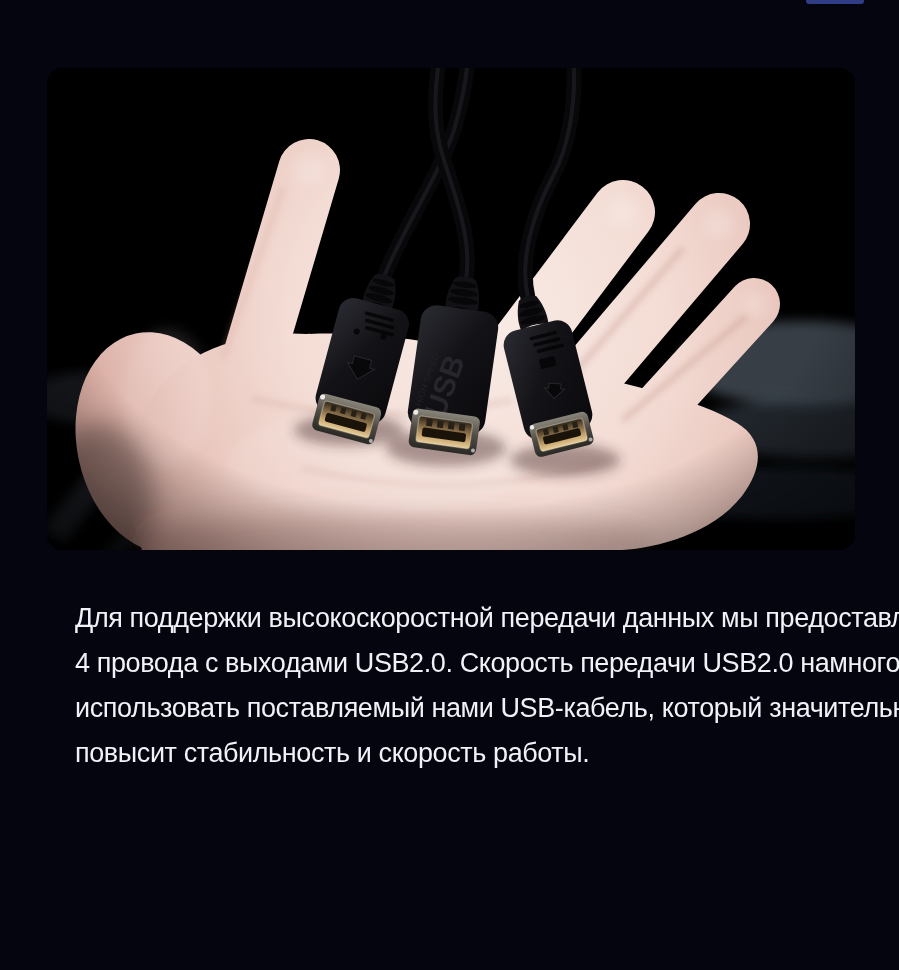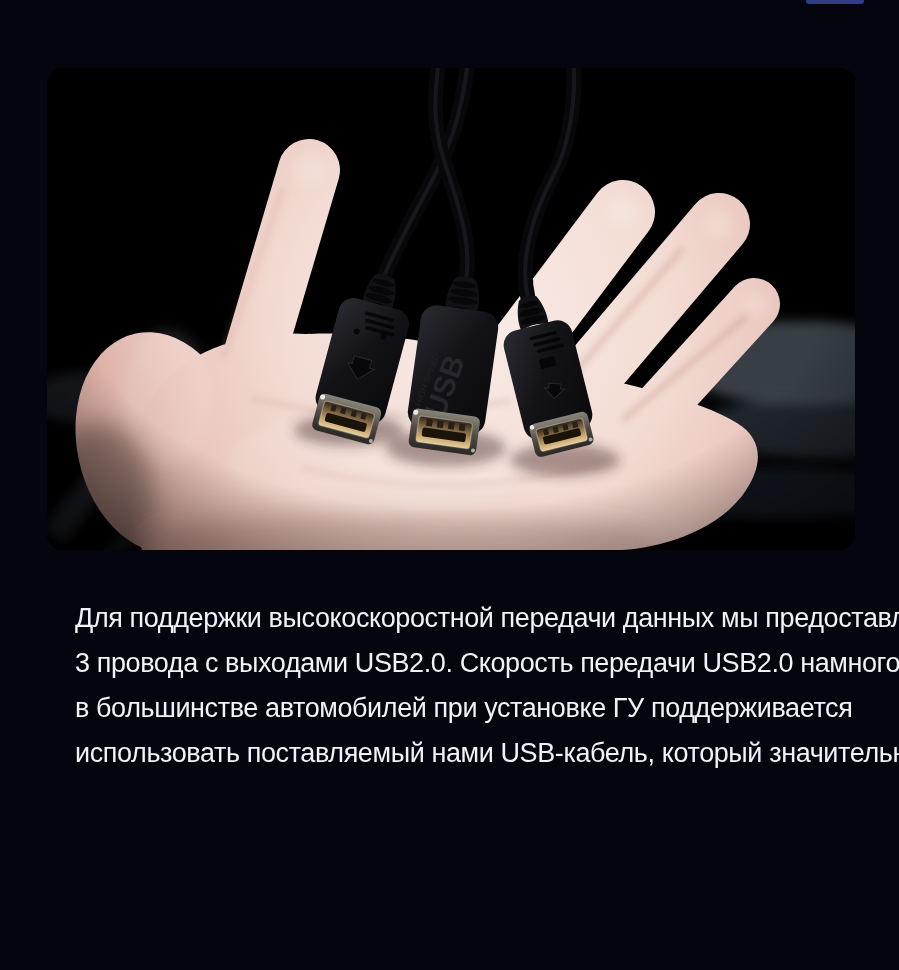--- a/index.html
+++ b/index.html
@@ -209,16 +209,16 @@
         <circle cx="27" cy="14" r="2" fill="#fff" opacity="0.6"></circle>
       </g>
     </g>
 
     <rect x="0" y="0" width="808" height="482" fill="url(#vig)"></rect>
   </svg>
 </figure>
 
 <div class="description">
   <div class="line">Для поддержки высокоскоростной передачи данных мы предоставляем</div>
-  <div class="line">3 провода с выходами USB2.0. Скорость передачи USB2.0 намного</div>
-  <div class="line">в большинстве автомобилей при установке ГУ поддерживается</div>
+  <div class="line">4 провода с выходами USB2.0. Скорость передачи USB2.0 намного</div>
   <div class="line">использовать поставляемый нами USB-кабель, который значительно</div>
+  <div class="line">повысит стабильность и скорость работы.</div>
 </div>
 
 </body></html>

